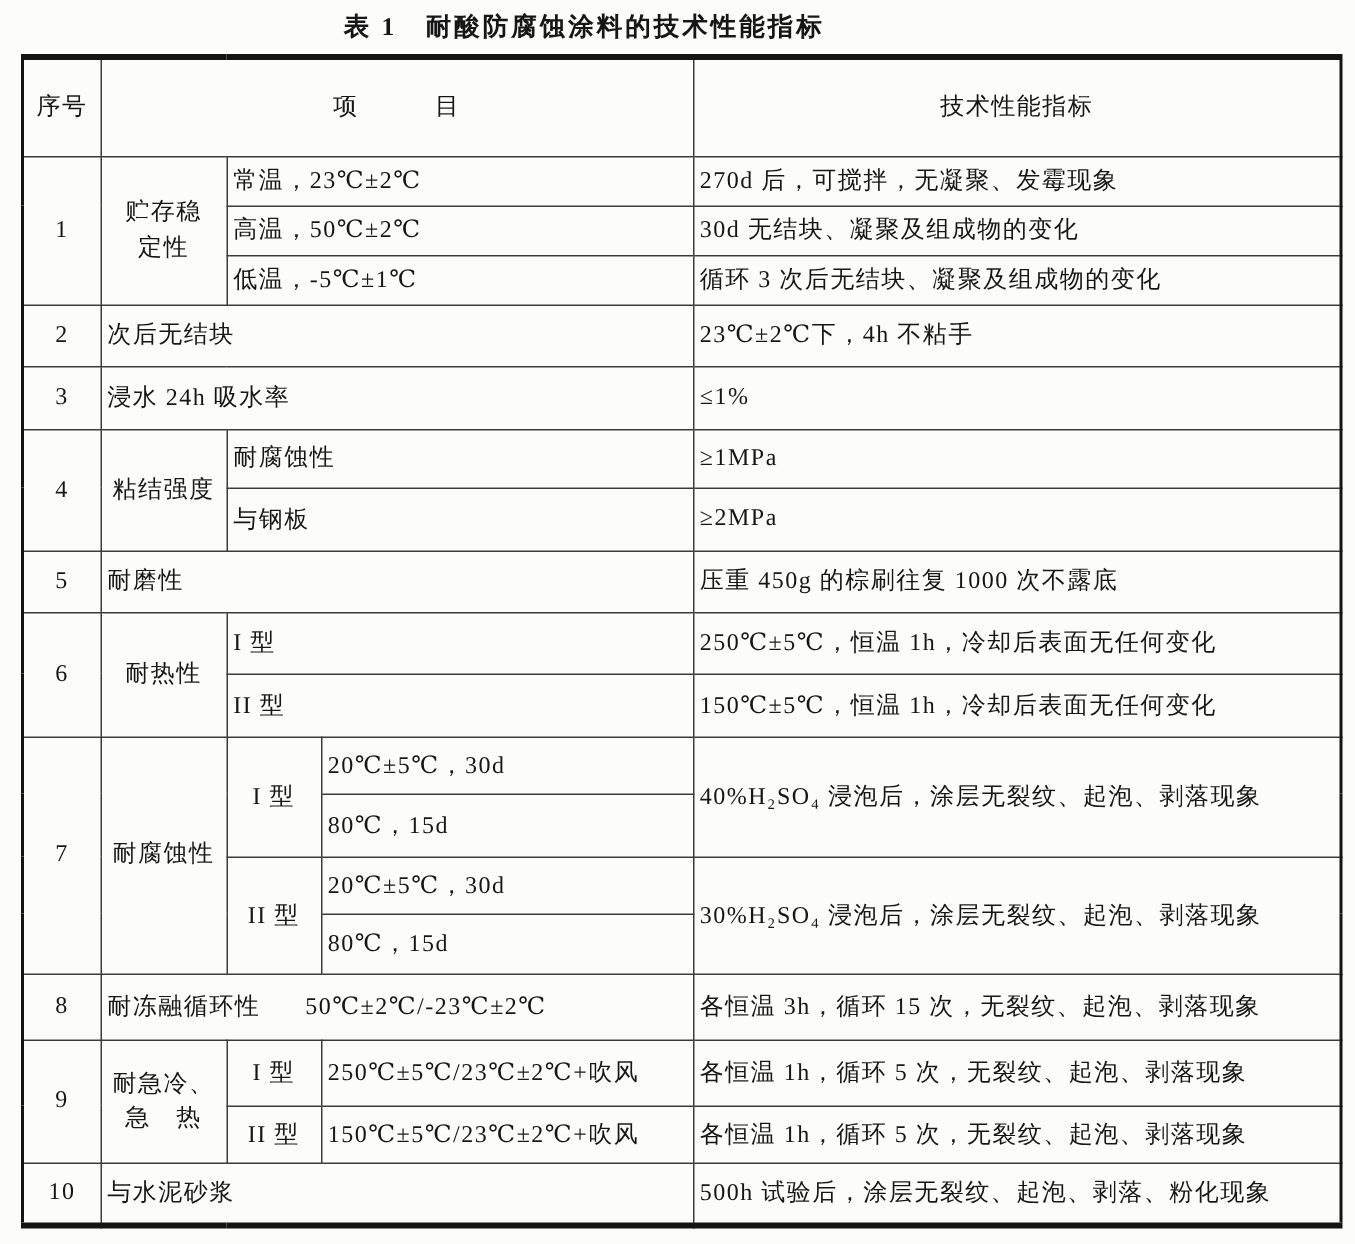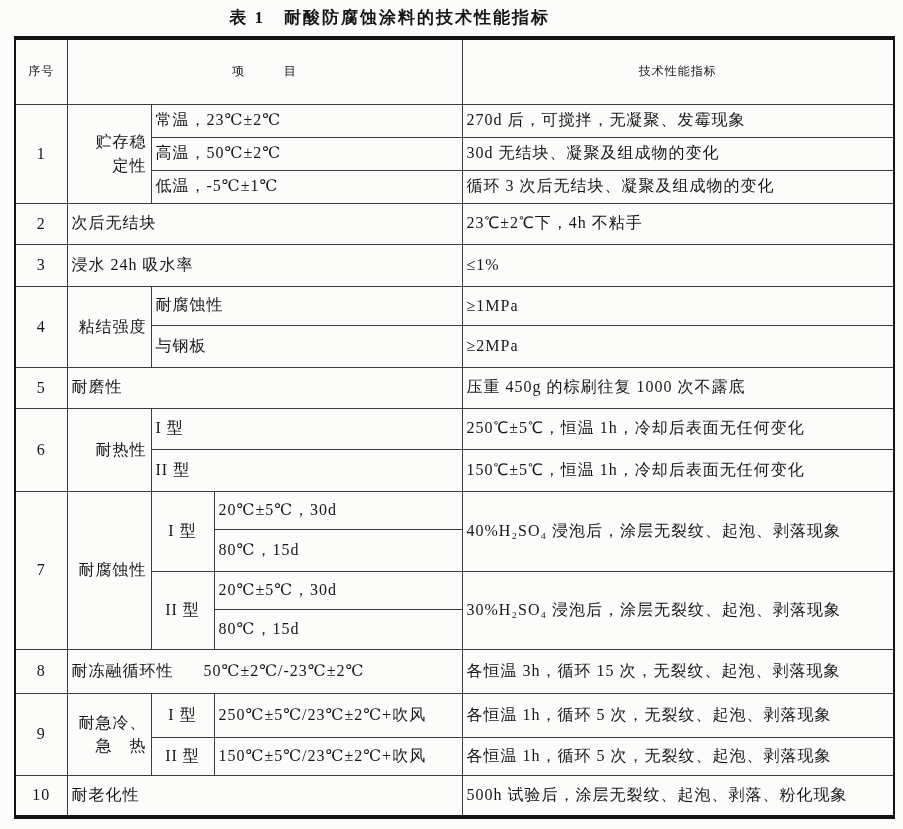--- a/index.html
+++ b/index.html
@@ -22,27 +22,27 @@
     border-top-width:4px;border-bottom-width:4px;
     font-size:16px;
   }
   table.spec td,table.spec th{
     border:1px solid #3c3c3c;
     padding:2px 4px;
     font-weight:normal;
     letter-spacing:1px;
     overflow:hidden;
   }
-  th.hdr{font-size:12px;}
+  th.hdr{font-size:16px;}
   td.no{text-align:center;}
-  td.cat{text-align:right;white-space:pre-line;line-height:1.45;}
+  td.cat{text-align:center;white-space:pre-line;line-height:1.45;}
   td.typeN{text-align:center;}
   td.cond{padding-left:26px;}
   td.itemM{padding-left:34px;}
-  td.val{padding-left:24px;font-family:Liberation Serif, serif;}
+  td.val{padding-left:24px;}
   td.r8cell{padding-left:6px;}
   td.r8cell .r8cond{margin-left:30px;}
   .nowrap{white-space:nowrap;}
 </style>
 </head>
 <body>
 
 <div class="doc-title">表 1　耐酸防腐蚀涂料的技术性能指标</div>
 
 <table class="spec">
@@ -151,17 +151,17 @@
     <td class="val">各恒温 1h，循环 5 次，无裂纹、起泡、剥落现象</td>
   </tr>
   <tr style="height:38px">
     <td class="typeN">II 型</td>
     <td class="cond nowrap">150℃±5℃/23℃±2℃+吹风</td>
     <td class="val">各恒温 1h，循环 5 次，无裂纹、起泡、剥落现象</td>
   </tr>
 
   <tr style="height:42px">
     <td class="no">10</td>
-    <td class="itemM" colspan="3">耐老化性</td>
+    <td class="itemM" colspan="3">与水泥砂浆</td>
     <td class="val">500h 试验后，涂层无裂纹、起泡、剥落、粉化现象</td>
   </tr>
 </tbody>
   </table>
 
 </body></html>

